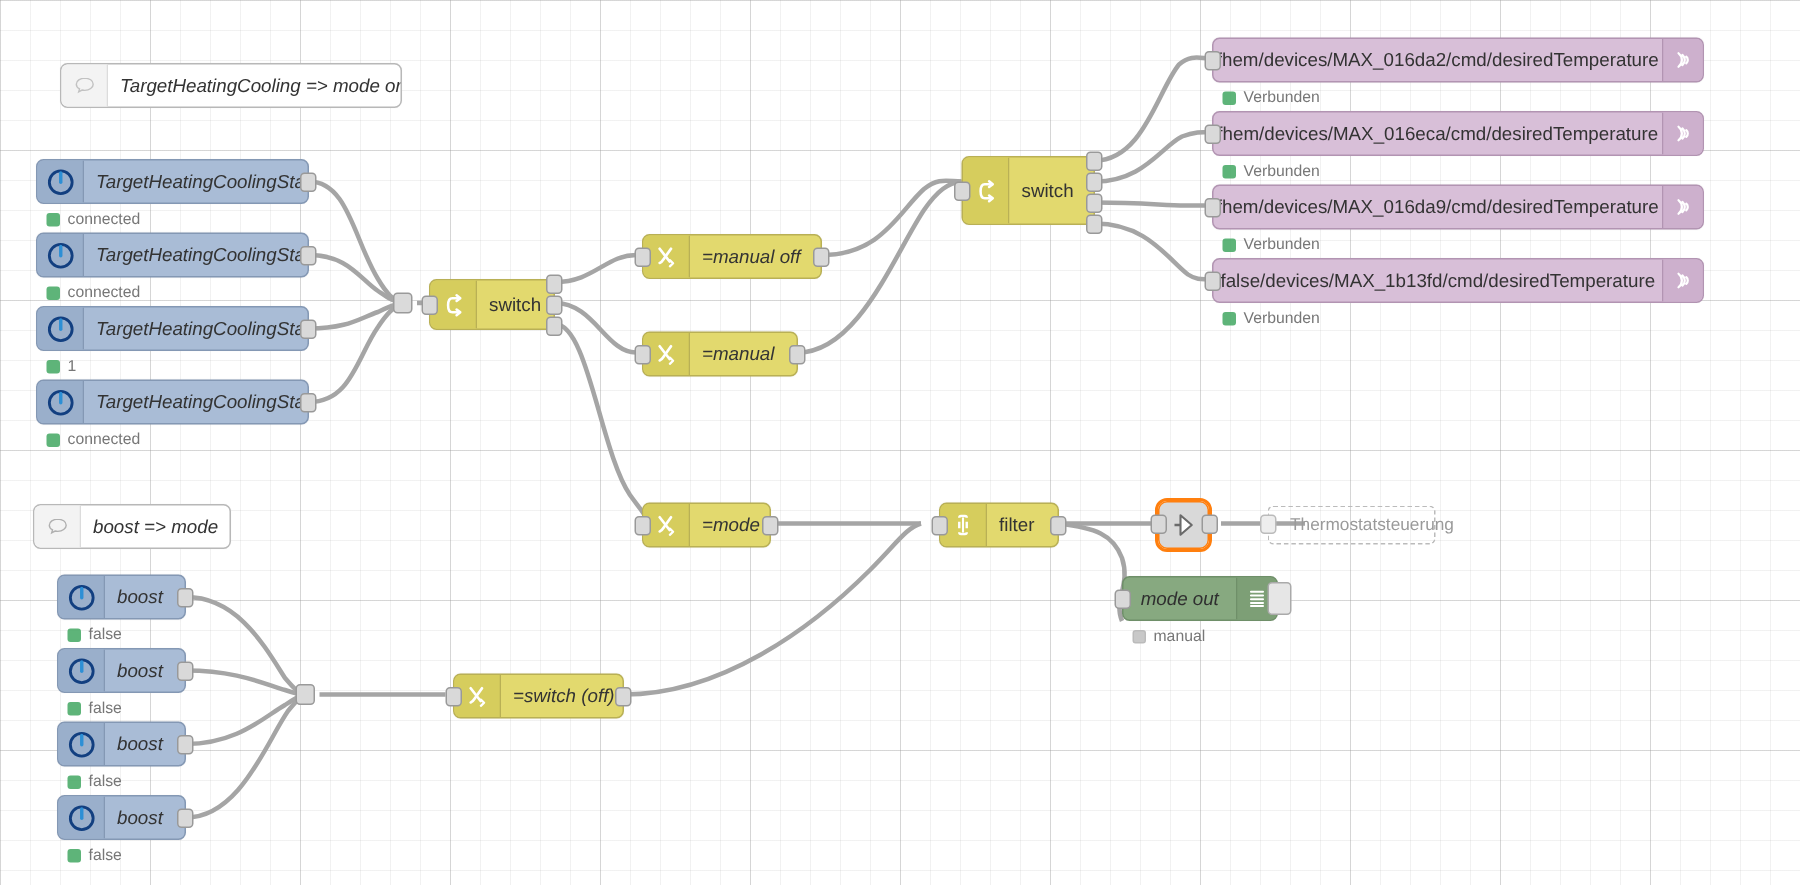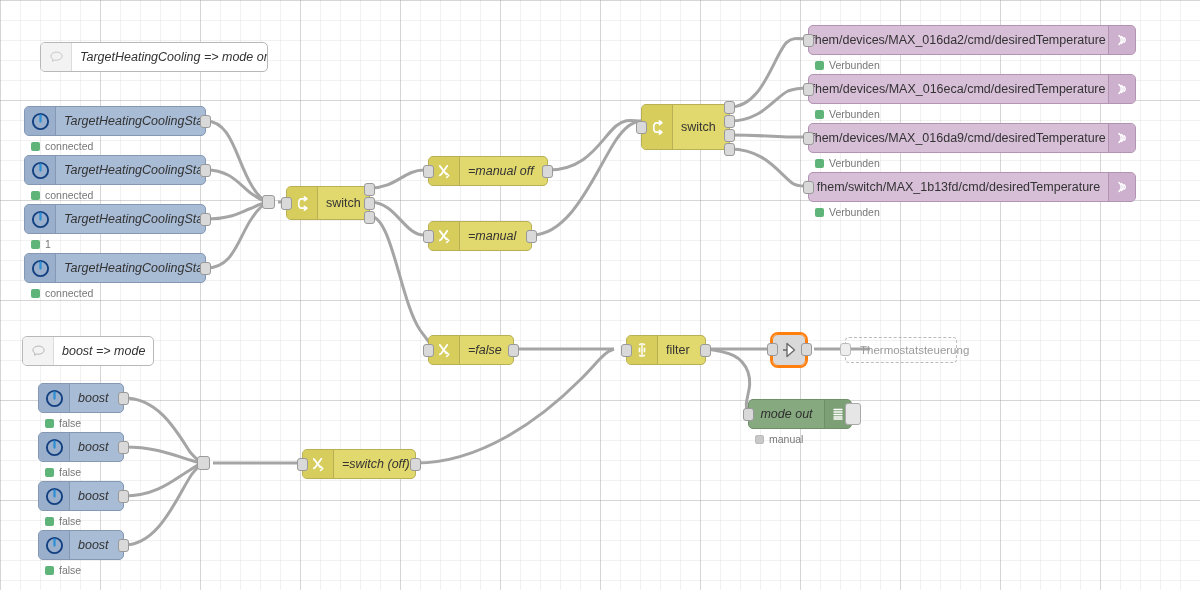--- a/index.html
+++ b/index.html
@@ -351,21 +351,21 @@
   </div>
 
   <div class="node n-change" style="left:428px;top:335px;width:86px;">
     <span class="ico">
       <svg width="17" height="17" viewBox="0 0 18 18">
         <path d="M4 3 L11 12" stroke="#fff" stroke-width="1.9" stroke-linecap="round" fill="none"></path>
         <path d="M12 3 L7 10 C6 11.6 5.2 12.6 4 13" stroke="#fff" stroke-width="1.9" stroke-linecap="round" fill="none"></path>
         <path d="M11.2 11 L13.5 13.2 L11.2 15.4" stroke="#fff" stroke-width="1.6" fill="none" stroke-linecap="round" stroke-linejoin="round"></path>
       </svg>
     </span>
-    <span class="lbl">=false</span>
+    <span class="lbl">=mode</span>
     <span class="port in" style="top:8px;"></span>
     <span class="port out" style="top:8px;"></span>
   </div>
 
   <div class="node n-change" style="left:302px;top:449px;width:114px;">
     <span class="ico">
       <svg width="17" height="17" viewBox="0 0 18 18">
         <path d="M4 3 L11 12" stroke="#fff" stroke-width="1.9" stroke-linecap="round" fill="none"></path>
         <path d="M12 3 L7 10 C6 11.6 5.2 12.6 4 13" stroke="#fff" stroke-width="1.9" stroke-linecap="round" fill="none"></path>
         <path d="M11.2 11 L13.5 13.2 L11.2 15.4" stroke="#fff" stroke-width="1.6" fill="none" stroke-linecap="round" stroke-linejoin="round"></path>
@@ -425,21 +425,21 @@
         </svg>
     </span>
     <span class="port in" style="top:8px;"></span>
     <span class="status">
       <i class="dot green"></i>
       <span>Verbunden</span>
     </span>
   </div>
 
   <div class="node n-mqtt" style="left:808px;top:172px;width:328px;">
-    <span class="lbl" style="justify-content:center;font-style:normal;font-size:12.5px;color:#333;">fhem/switch/MAX_1b13fd/cmd/desiredTemperature</span>
+    <span class="lbl" style="justify-content:center;font-style:normal;font-size:12.5px;color:#333;">false/devices/MAX_1b13fd/cmd/desiredTemperature</span>
     <span class="ico-right">
       <svg width="16" height="16" viewBox="0 0 16 16">
           <path d="M5 3.5 C8 6 8 10 5 12.5 M7.6 4.6 C9.7 6.4 9.7 9.6 7.6 11.4 M10.2 5.8 C11.5 6.8 11.5 9.2 10.2 10.2" fill="none" stroke="#fff" stroke-width="1.5" stroke-linecap="round"></path>
         </svg>
     </span>
     <span class="port in" style="top:8px;"></span>
     <span class="status">
       <i class="dot green"></i>
       <span>Verbunden</span>
     </span>
@@ -452,21 +452,21 @@
     </svg>
     <span class="port in" style="top:8px;"></span>
     <span class="port out" style="top:8px;right:-7px;"></span>
   </div>
 
   <div class="linktarget" style="left:845px;top:337px;width:96px;">
     <span class="tport"></span>
     <span>Thermostatsteuerung</span>
   </div>
 
-  <div class="node n-debug" style="left:748px;top:399px;width:104px;justify-content:space-between;">
+  <div class="node n-debug" style="left:748px;top:384px;width:104px;justify-content:space-between;">
     <span class="lbl" style="justify-content:center;color:#2f2f2f;">mode out</span>
     <span class="ico-right">
       <svg width="14" height="14" viewBox="0 0 14 14">
           <path d="M3 2.5 H11 M3 5 H11 M3 7.5 H11 M3 10 H11 M3 12 H11" stroke="#fff" stroke-width="1.4" stroke-linecap="round"></path>
         </svg>
     </span>
     <span class="dbg-nub"></span>
     <span class="port in" style="top:8px;"></span>
     <span class="status">
       <i class="dot grey"></i>

